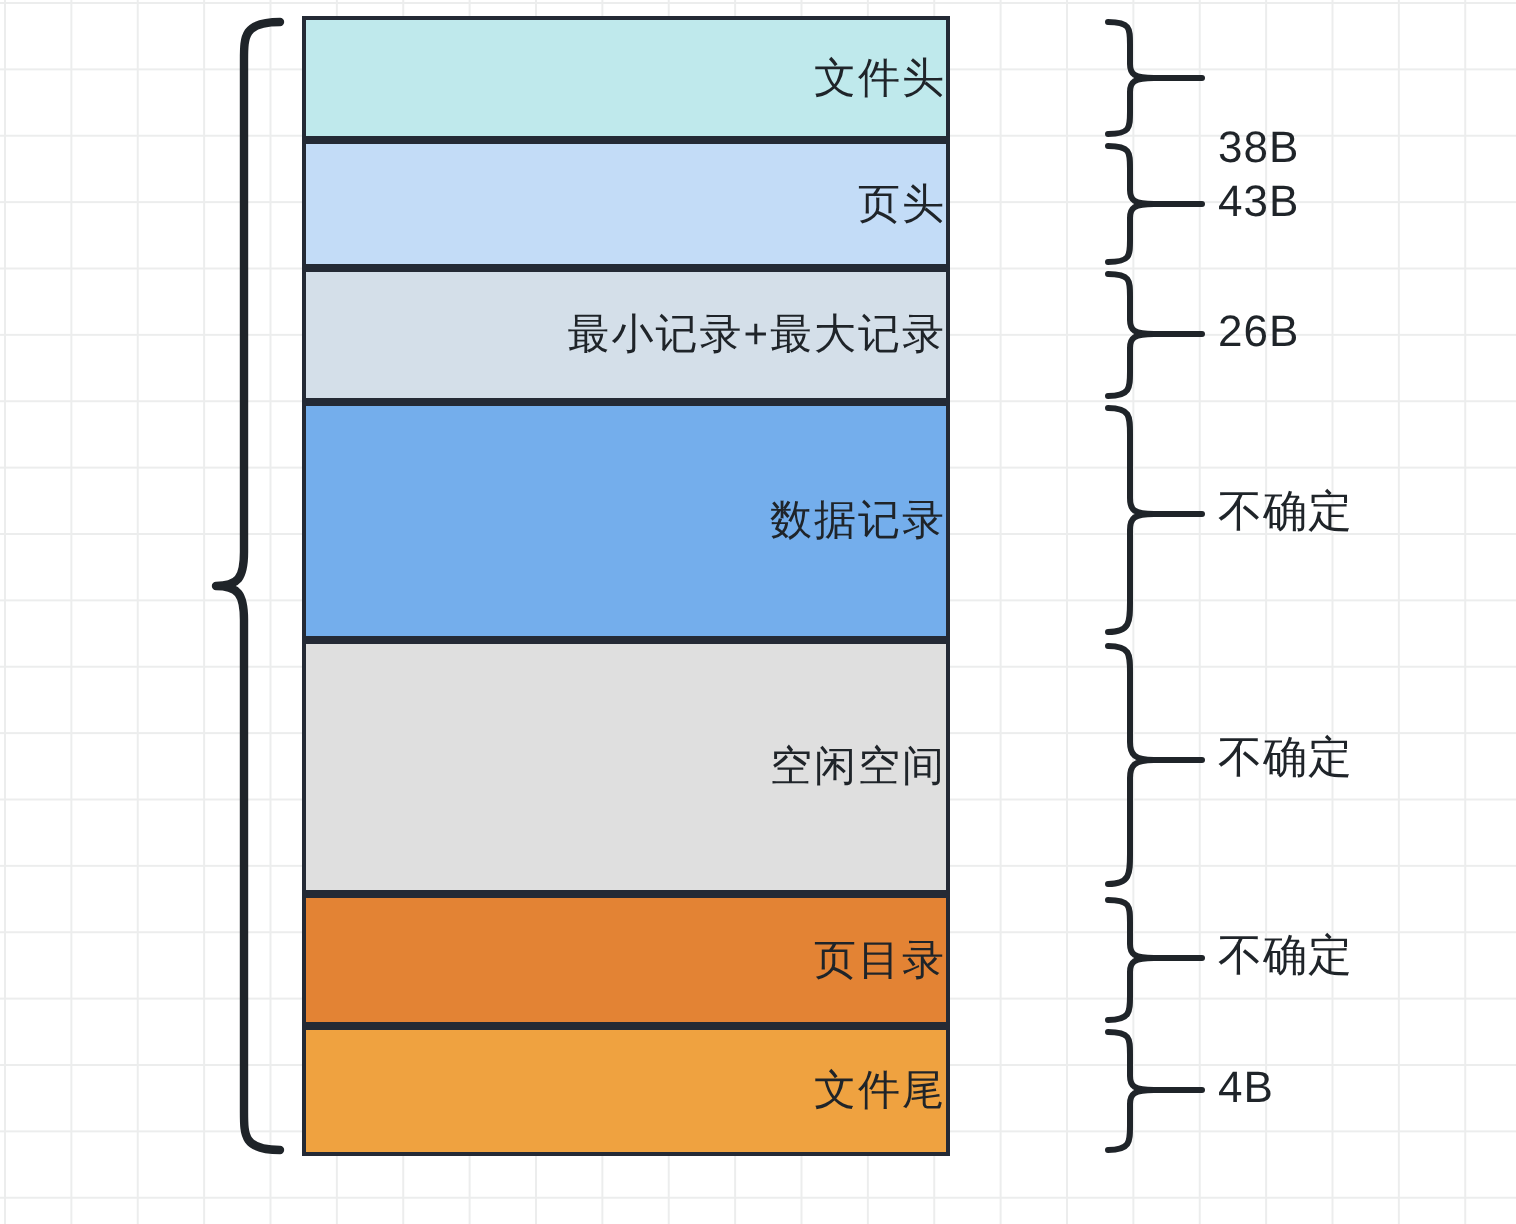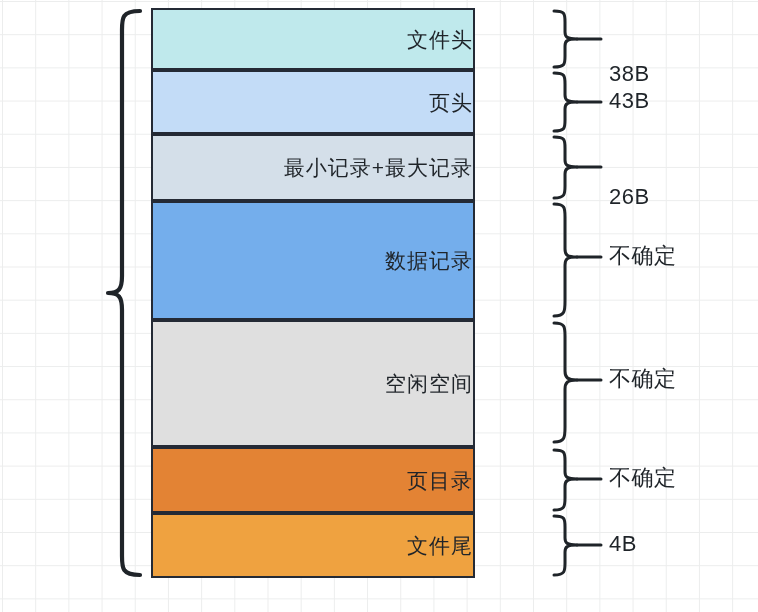--- a/index.html
+++ b/index.html
@@ -170,21 +170,21 @@
   </div>
 
   <div class="annot" style="top:134px;">
     <svg class="brace-svg" width="56" height="67" viewBox="0 0 56 67">
       <path d="M 3 3 C 14 3, 14 6, 14 14 L 14 26
                C 14 31, 16 33, 26 33
                C 16 33, 14 35, 14 40 L 14 52
                C 14 60, 14 64, 3 64" fill="none" stroke="#1f2429" stroke-width="3" stroke-linecap="round" stroke-linejoin="round"></path>
       <line x1="26" y1="33" x2="50" y2="33" stroke="#1f2429" stroke-width="3" stroke-linecap="round"></line>
     </svg>
-    <div class="annot-label" style="top:21px;margin-top:31px;">26B</div>
+    <div class="annot-label" style="top:21px;">26B</div>
   </div>
 
   <div class="annot" style="top:201px;">
     <svg class="brace-svg" width="56" height="119" viewBox="0 0 56 119">
       <path d="M 3 3 C 14 3, 14 7, 14 16 L 14 48
                C 14 54, 16 56, 26 56
                C 16 56, 14 58, 14 64 L 14 100
                C 14 110, 14 115, 3 115" fill="none" stroke="#1f2429" stroke-width="3" stroke-linecap="round" stroke-linejoin="round"></path>
       <line x1="26" y1="56" x2="50" y2="56" stroke="#1f2429" stroke-width="3" stroke-linecap="round"></line>
     </svg>

